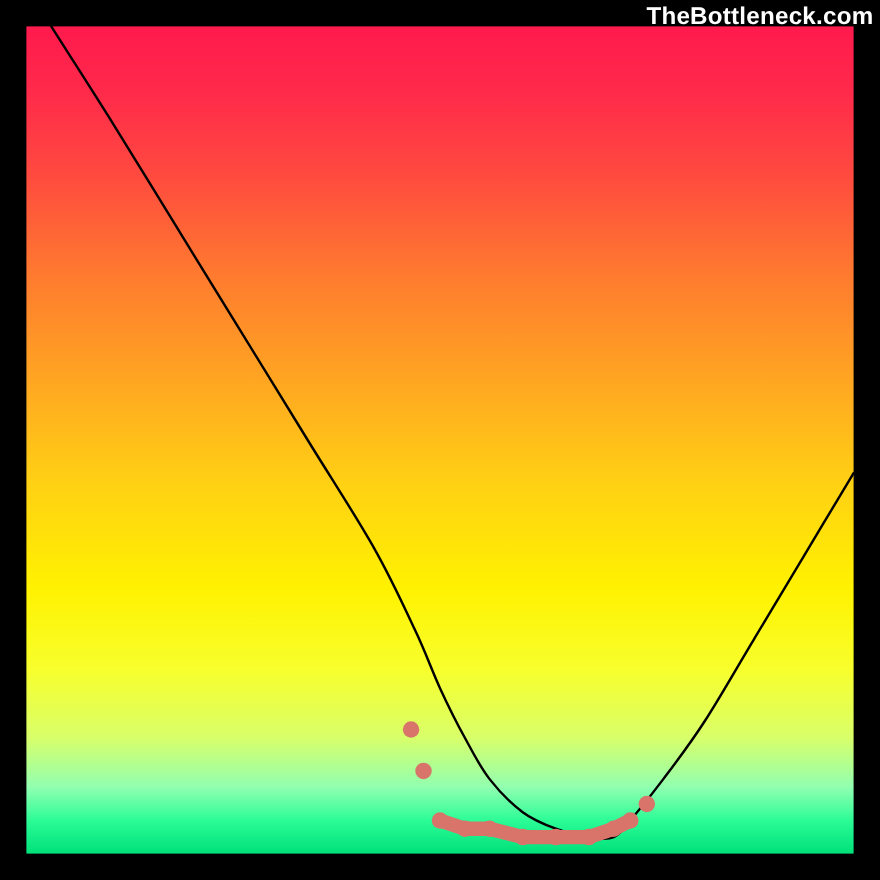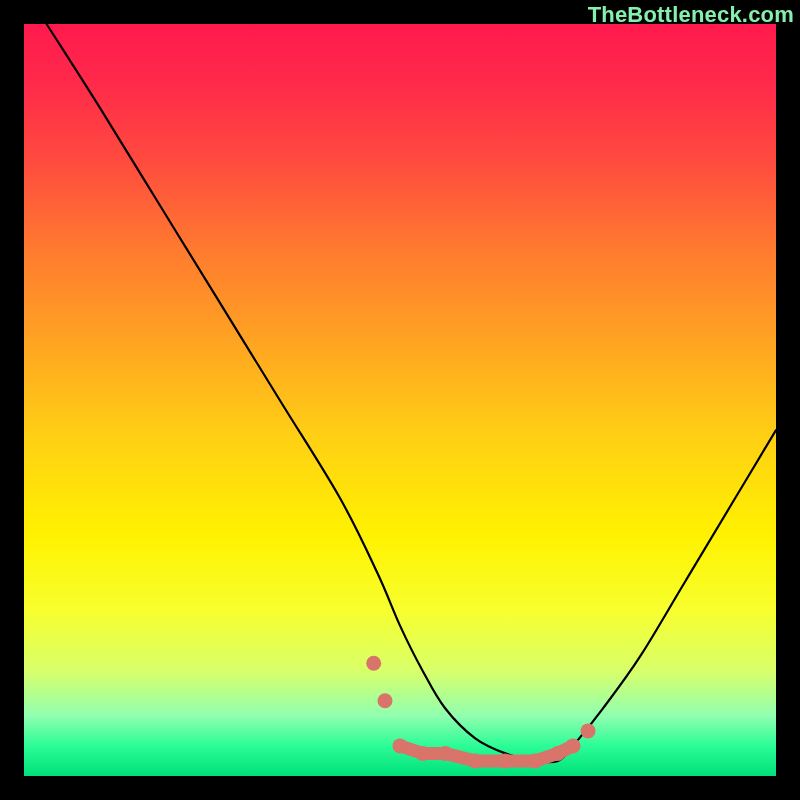--- a/index.html
+++ b/index.html
@@ -37,21 +37,21 @@
       #d8ff6a 86%,
       #91ffb0 92%,
       #2bfc96 96%,
       #00e07a 100%
     );
   }
   .watermark {
     position: absolute;
     top: 2px;
     right: 6px;
-    color: #86efac;
+    color: #ffffff;
     font-family: Arial, Helvetica, sans-serif;
     font-size: 22px;
     font-weight: 600;
     letter-spacing: 0.2px;
     user-select: none;
   }
   svg.curve {
     position: absolute;
     left: 0;
     top: 0;

